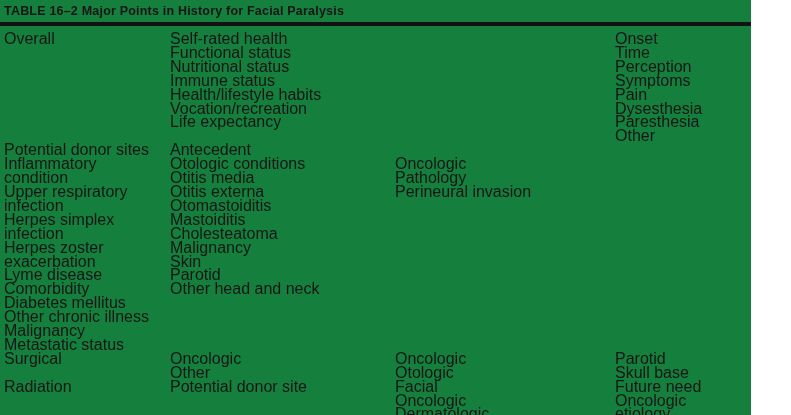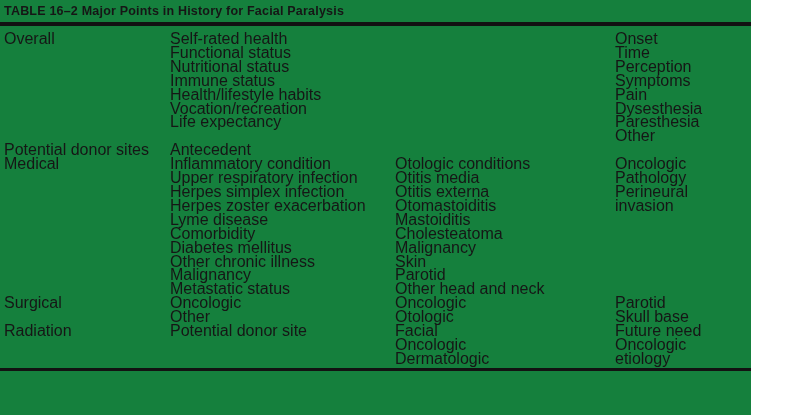--- a/index.html
+++ b/index.html
@@ -85,21 +85,20 @@
 Paresthesia
 Other</div>
     </div>
 
     <div class="grid trow">
       <div class="cell">Potential donor sites</div>
       <div class="cell">Antecedent</div>
     </div>
 
     <div class="grid trow">
-      <div class="cell">Medical</div>
       <div class="cell">Inflammatory condition
 Upper respiratory infection
 Herpes simplex infection
 Herpes zoster exacerbation
 Lyme disease
 Comorbidity
 Diabetes mellitus
 Other chronic illness
 Malignancy
 Metastatic status</div>

